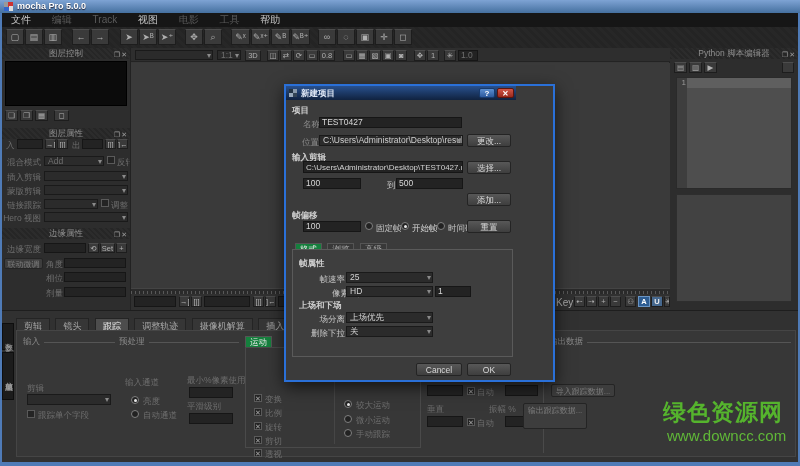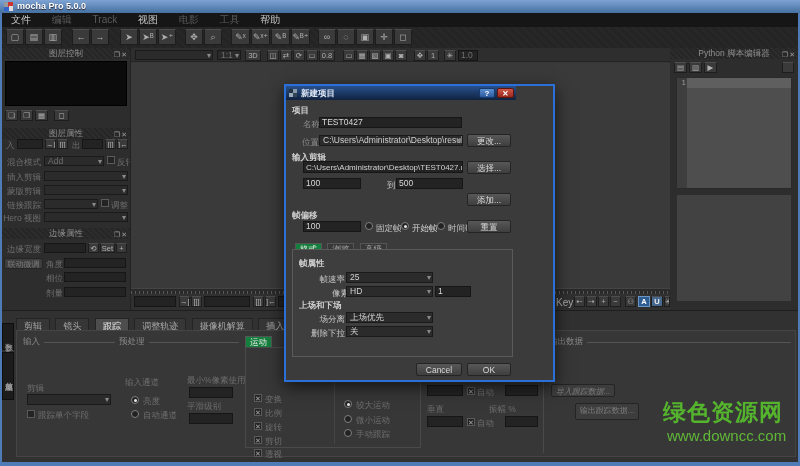--- a/index.html
+++ b/index.html
@@ -268,22 +268,22 @@
       <span class="ab fld dim" style="left:410px;top:85px;width:36px;height:11px;"></span>
       <span class="ab cb x" style="left:450px;top:87px;"></span>
       <span class="ab dlbl" style="left:460px;top:87px;">自动</span>
       <span class="ab fld dim" style="left:488px;top:85px;width:33px;height:11px;"></span>
 
       <div class="ab" style="left:526px;top:4px;width:1px;height:118px;background:#4a4a4a;"></div>
       <div class="ab sec" style="left:532px;top:5px;width:242px;">
           <span>输出数据</span>
           <span class="ln"></span>
         </div>
-      <span class="ab btn dis" style="left:534px;top:53px;width:64px;height:13px;line-height:13px;font-size:8px;font-style:italic;">导入跟踪数据...</span>
-      <span class="ab btn dis" style="left:558px;top:72px;width:64px;height:17px;line-height:13px;font-size:8px;">输出跟踪数据...</span>
+      <span class="ab btn dis" style="left:534px;top:53px;width:64px;height:13px;line-height:13px;font-size:8px;">导入跟踪数据...</span>
+      <span class="ab btn dis" style="left:506px;top:72px;width:64px;height:26px;line-height:13px;font-size:8px;">输出跟踪数据...</span>
 
       <span class="ab" style="left:646px;top:66px;font-size:23px;font-weight:bold;color:#55b42d;letter-spacing:1px;">绿色资源网</span>
       <span class="ab" style="left:650px;top:96px;font-size:15px;color:#60b838;">www.downcc.com</span>
     </div>
   </div>
 
   <div class="ab" style="left:284px;top:84px;width:271px;height:298px;background:#3b3b3b;border:2px solid #2a70d8;box-shadow:0 5px 16px rgba(0,0,0,.65);z-index:30;">
     <div class="ab" style="left:0;top:0;width:230px;height:14px;background:linear-gradient(#28508d,#10223f);">
       <span class="ab" style="left:3px;top:3px;width:8px;height:8px;background:conic-gradient(#89a 0 25%,#345 0 50%,#9ab 0 75%,#234 0);"></span>
       <span class="ab" style="left:15px;top:2px;font-size:8.5px;font-weight:bold;color:#dde6f4;">新建项目</span>

